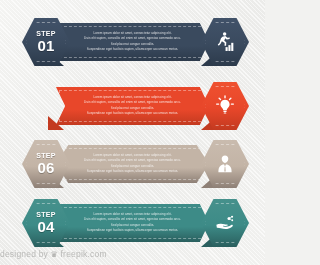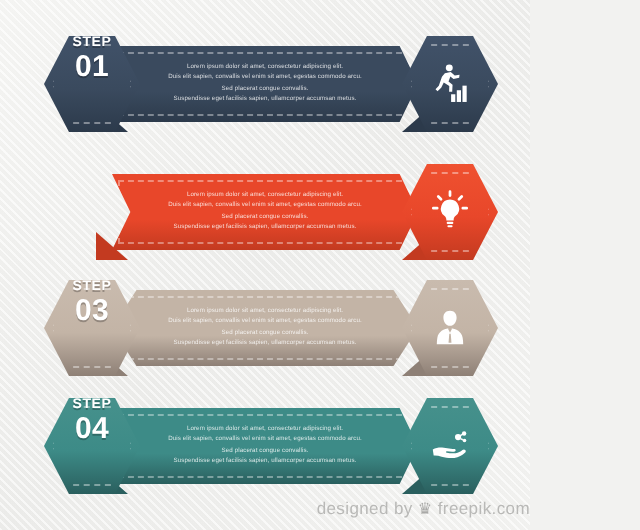--- a/index.html
+++ b/index.html
@@ -48,21 +48,21 @@
     color:rgba(255,255,255,.80);
   }
   .ribbon-text span{display:block;white-space:nowrap;overflow:hidden;}
 
   
   .hex{
     position:absolute;top:0;
     width:48px;height:48px;
     clip-path:polygon(26% 0,74% 0,100% 50%,74% 100%,26% 100%,0 50%);
     display:flex;flex-direction:column;
-    align-items:center;
+    align-items:center;justify-content:center;
   }
   .hex-dash{
     position:absolute;left:4px;right:4px;top:4px;bottom:4px;
     clip-path:polygon(26% 0,74% 0,100% 50%,74% 100%,26% 100%,0 50%);
     border:1px dashed rgba(255,255,255,.40);
     pointer-events:none;
   }
   .step-word{
     font-size:7px;font-weight:bold;color:#fff;
     letter-spacing:.3px;line-height:1;
@@ -97,22 +97,22 @@
   
   .ribbon.arrow .ribbon-body{
     clip-path:polygon(0 0,94% 0,100% 50%,94% 100%,0 100%,6% 50%);
   }
   .ribbon.flat .ribbon-body{
     clip-path:polygon(0 50%,8% 0,92% 0,100% 50%,92% 100%,8% 100%);
   }
 
   
   .footer{
-    position:absolute;left:12px;right:0;bottom:6px;
-    text-align:right;font-size:8.5px;color:#b9b9b7;
+    position:absolute;left:0;right:0;bottom:6px;
+    text-align:left;font-size:8.5px;color:#b9b9b7;
     letter-spacing:.2px;
   }
   .footer .crown{color:#a9a9a7;font-size:8px;}
   .footer b{font-weight:normal;color:#b9b9b7;}
 </style>
 </head>
 <body>
 
 <div class="bg-texture"></div>
 
@@ -196,21 +196,21 @@
         <span>Lorem ipsum dolor sit amet, consectetur adipiscing elit.</span>
         <span>Duis elit sapien, convallis vel enim sit amet, egestas commodo arcu.</span>
         <span>Sed placerat congue convallis.</span>
         <span>Suspendisse eget facilisis sapien, ullamcorper accumsan metus.</span>
       </div>
     </div>
 
     <div class="hex" id="hex-2" style="left: 22px; background: linear-gradient(rgb(201, 187, 174) 0%, rgb(195, 180, 166) 55%, rgb(142, 128, 118) 100%);">
       <div class="hex-dash"></div>
       <div class="step-word">STEP</div>
-      <div class="step-num">03</div>
+      <div class="step-num">06</div>
     </div>
 
     <div class="hex-icon" id="hexicon-2" style="left: 201px; background: linear-gradient(rgb(201, 187, 174) 0%, rgb(195, 180, 166) 55%, rgb(142, 128, 118) 100%);">
       <div class="hex-dash"></div>
       <span>
         <svg viewBox="0 0 24 24" fill="#ffffff">
           <path d="M12 2.6c-2.3 0-3.6 1.5-3.6 3.8 0 2.4 1.6 4.4 3.6 4.4s3.6-2 3.6-4.4c0-2.3-1.3-3.8-3.6-3.8z"></path>
           <path d="M12 12.2c-3.5 0-6.3 2-6.9 5.1-.2 1.2-.3 2.4-.3 3.6h14.4c0-1.2-.1-2.4-.3-3.6-.6-3.1-3.4-5.1-6.9-5.1z"></path>
           <path d="M10.9 12.4 L12 14.6 L13.1 12.4 L12.6 11.9 L11.4 11.9 Z" fill="#c3b4a6"></path>
           <path d="M11.6 15.1h.8l.4 5h-1.6z" fill="#c3b4a6"></path>

